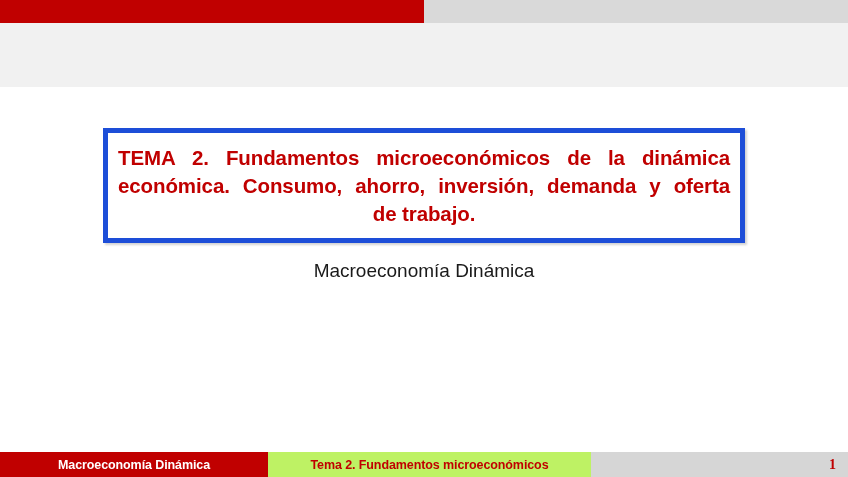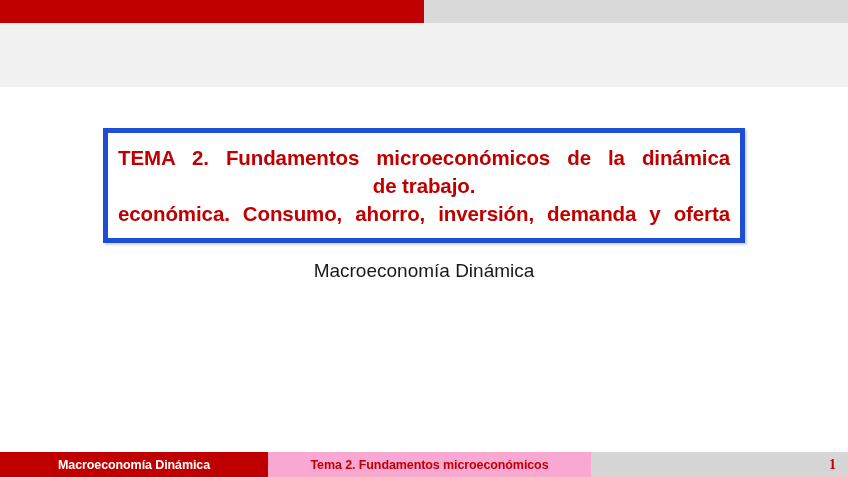--- a/index.html
+++ b/index.html
@@ -131,21 +131,21 @@
     font-weight: bold;
     font-size: 12.5px;
     letter-spacing: -0.1px;
   }
   #footer-mid {
     position: absolute;
     left: 268px;
     top: 0;
     width: 323px;
     height: 25px;
-    background: #f9a8d4;
+    background: #bef264;
     display: flex;
     align-items: center;
     justify-content: center;
   }
   #footer-mid-label {
     color: #c00000;
     font-family: "Liberation Sans", sans-serif;
     font-weight: bold;
     font-size: 12.5px;
     letter-spacing: -0.1px;
@@ -174,22 +174,22 @@
 
 <div id="top-band">
   <div id="top-band-red"></div>
   <div id="top-band-gray"></div>
 </div>
 <div id="subheader-band"></div>
 
 <div id="title-card">
   <div id="title-text">
     <span class="ln just">TEMA 2. Fundamentos microeconómicos de la dinámica</span>
+    <span class="ln just">económica. Consumo, ahorro, inversión, demanda y oferta</span>
     <span class="ln">de trabajo.</span>
-    <span class="ln just">económica. Consumo, ahorro, inversión, demanda y oferta</span>
   </div>
 </div>
 
 <div id="subtitle">Macroeconomía Dinámica</div>
 
 <div id="content-area"></div>
 
 <div id="footer">
   <div id="footer-left">
     <span id="footer-left-label">Macroeconomía Dinámica</span>

